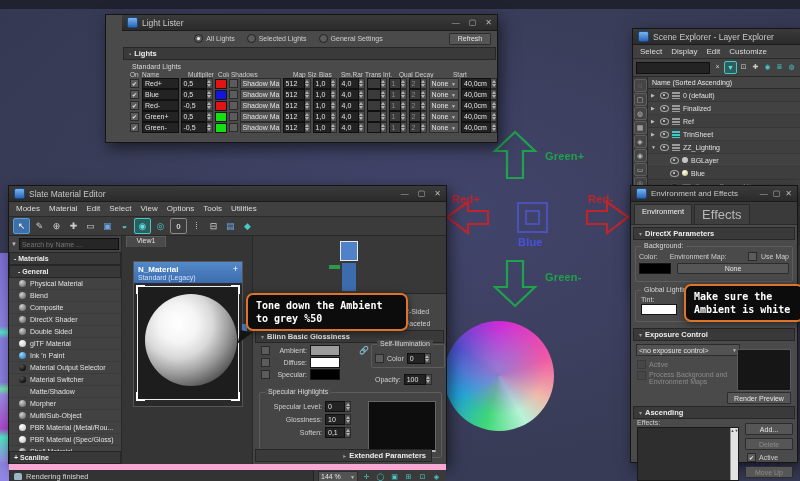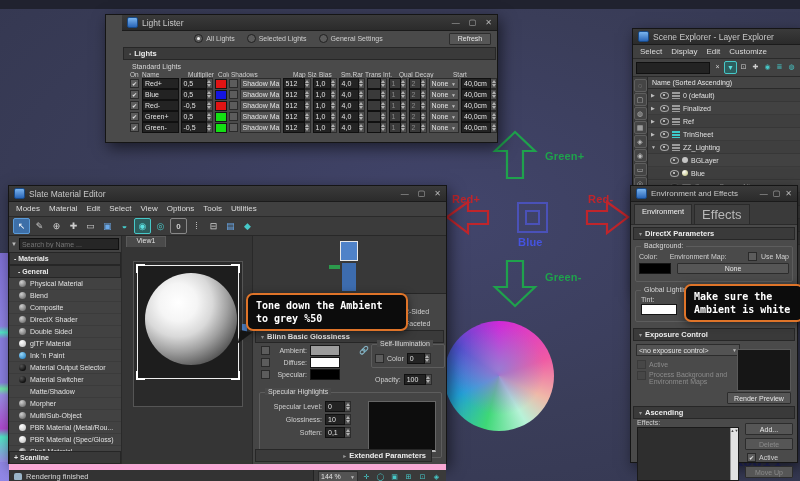--- a/index.html
+++ b/index.html
@@ -755,20 +755,27 @@
           <span>+ Scanline</span>
         </div>
       </div>
 
       <div style="width:130px;background:#353535;border-right:1px solid #292929;position:relative;">
         <div style="position:absolute;left:4px;top:0;width:38px;height:10px;background:#4a4a4a;
              border:1px solid #5a5a5a;border-bottom:none;font-size:7px;color:#e0e0e0;text-align:center;">View1</div>
 
         <div style="position:absolute;left:11px;top:25px;width:108px;height:144px;background:#2a2a2a;
              border:1px solid #555;">
+          <div style="background:linear-gradient(#538ac8,#3d6cae);padding:2px 4px;">
+            <div style="display:flex;justify-content:space-between;align-items:center;">
+              <span style="font-size:8px;font-weight:bold;color:#fff;">N_Material</span>
+              <span style="font-size:9px;color:#fff;">+</span>
+            </div>
+            <div style="font-size:7px;color:#cfe2ff;">Standard (Legacy)</div>
+          </div>
           <div style="position:relative;margin:3px;height:112px;background:#1d1d1d;border:1px solid #efefef;">
             <div style="position:absolute;left:7px;top:7px;width:92px;height:92px;border-radius:50%;
                  background:radial-gradient(circle at 36% 32%, #ffffff 0%, #f5f5f5 22%, #d9d9d9 40%, #9f9f9f 58%, #555 78%, #1f1f1f 100%);"></div>
             <span style="position:absolute;left:-2px;top:-2px;width:7px;height:7px;border-left:2px solid #fff;border-top:2px solid #fff;"></span>
             <span style="position:absolute;right:-2px;top:-2px;width:7px;height:7px;border-right:2px solid #fff;border-top:2px solid #fff;"></span>
             <span style="position:absolute;left:-2px;bottom:-2px;width:7px;height:7px;border-left:2px solid #fff;border-bottom:2px solid #fff;"></span>
             <span style="position:absolute;right:-2px;bottom:-2px;width:7px;height:7px;border-right:2px solid #fff;border-bottom:2px solid #fff;"></span>
           </div>
           <span style="position:absolute;right:-5px;top:62px;width:5px;height:12px;background:#4f82c8;border-radius:0 2px 2px 0;"></span>
         </div>

